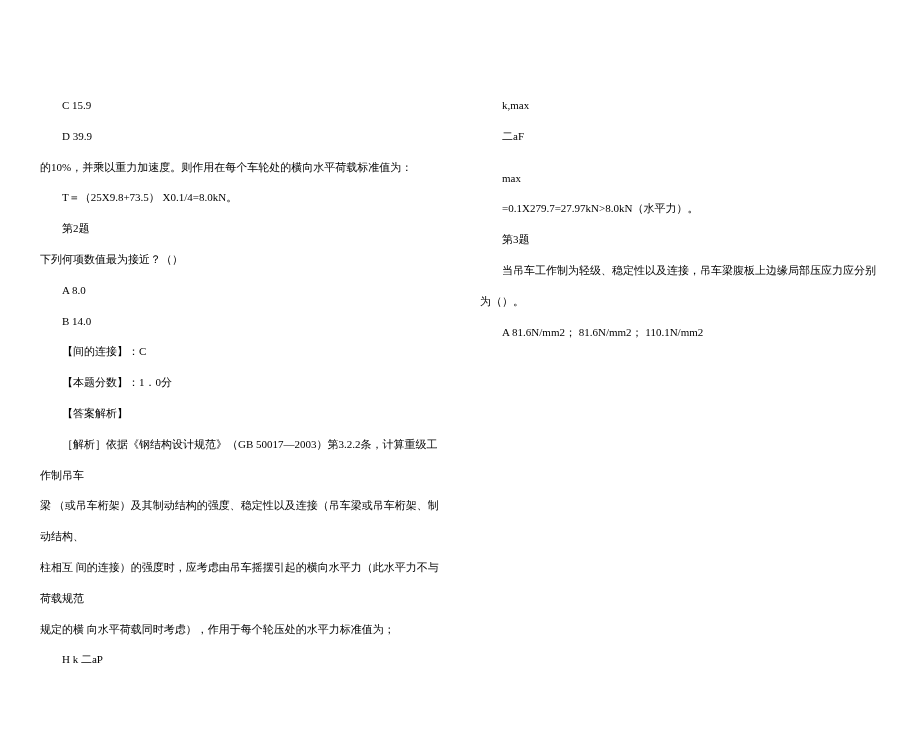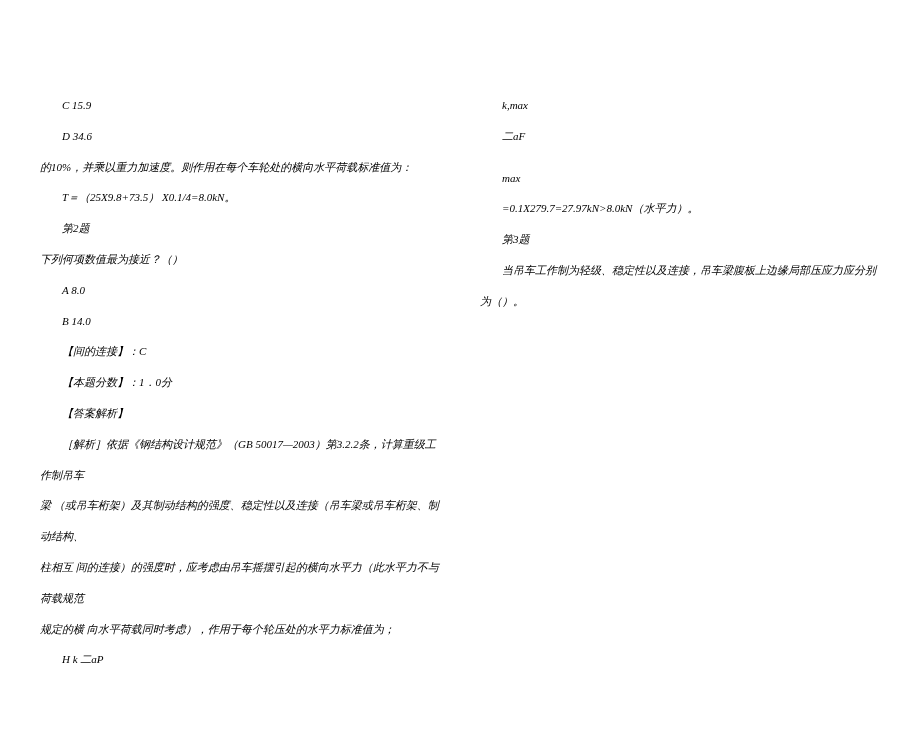--- a/index.html
+++ b/index.html
@@ -16,41 +16,40 @@
     color: #000000;
     line-height: 2.8;
     position: relative;
   }
   .page {
     column-count: 2;
     column-gap: 40px;
     padding: 90px 40px 40px 40px;
     height: 732px;
     column-fill: auto;
-    font-style: italic;
   }
   .line {
     margin-bottom: 0;
     text-indent: 2em;
     white-space: normal;
   }
   .no-indent {
     text-indent: 0;
   }
   .blank {
     height: 1em;
   }
 </style>
 </head>
 <body>
 
 <div class="page">
 
   <p class="line">C 15.9</p>
-  <p class="line">D 34.6</p>
+  <p class="line">D 39.9</p>
   <p class="line no-indent">的10%，并乘以重力加速度。则作用在每个车轮处的横向水平荷载标准值为：</p>
   <p class="line">T＝（25X9.8+73.5） X0.1/4=8.0kN。</p>
   <p class="line">第2题</p>
   <p class="line no-indent">下列何项数值最为接近？（）</p>
   <p class="line">A 8.0</p>
   <p class="line">B 14.0</p>
   <p class="line">【间的连接】：C</p>
   <p class="line">【本题分数】：1．0分</p>
 
   <p class="line">【答案解析】</p>
@@ -59,14 +58,15 @@
   <p class="line no-indent">柱相互 间的连接）的强度时，应考虑由吊车摇摆引起的横向水平力（此水平力不与荷载规范</p>
   <p class="line no-indent">规定的横 向水平荷载同时考虑），作用于每个轮压处的水平力标准值为；</p>
   <p class="line">H k 二aP</p>
   <p class="line">k,max</p>
   <p class="line">二aF</p>
   <div class="blank"></div>
   <p class="line">max</p>
   <p class="line">=0.1X279.7=27.97kN&gt;8.0kN（水平力）。</p>
   <p class="line">第3题</p>
   <p class="line">当吊车工作制为轻级、稳定性以及连接，吊车梁腹板上边缘局部压应力应分别为（）。</p>
+  <p class="line">A 81.6N/mm2； 81.6N/mm2； 110.1N/mm2</p>
 
 </div>
 
 </body></html>

